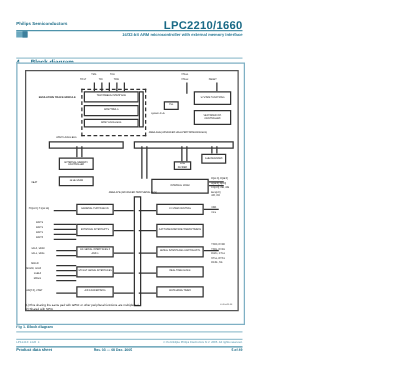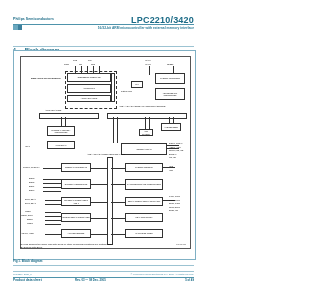--- a/index.html
+++ b/index.html
@@ -97,21 +97,21 @@
   .ftr-c2{position:absolute;left:62px;top:7.4px;font-size:2.8px;font-weight:bold;color:#1a6a86;white-space:nowrap;}
   .ftr-r2{position:absolute;right:0;top:7.4px;font-size:2.8px;font-weight:bold;color:#1a6a86;white-space:nowrap;}
 </style>
 </head>
 <body>
 
 <div class="page">
 
   <div class="hdr">
     <div class="hdr-company">Philips Semiconductors</div>
-    <div class="hdr-part">LPC2210/3420</div>
+    <div class="hdr-part">LPC2210/1660</div>
     <div class="hdr-rule"></div>
     <div class="hdr-swatch"></div>
     <div class="hdr-sub">16/32-bit ARM microcontroller with external memory interface</div>
   </div>
 
   <div class="sec">
     <span class="sec-num">4.</span>
     <span class="sec-title">Block diagram</span>
     <div class="sec-rule"></div>
   </div>

